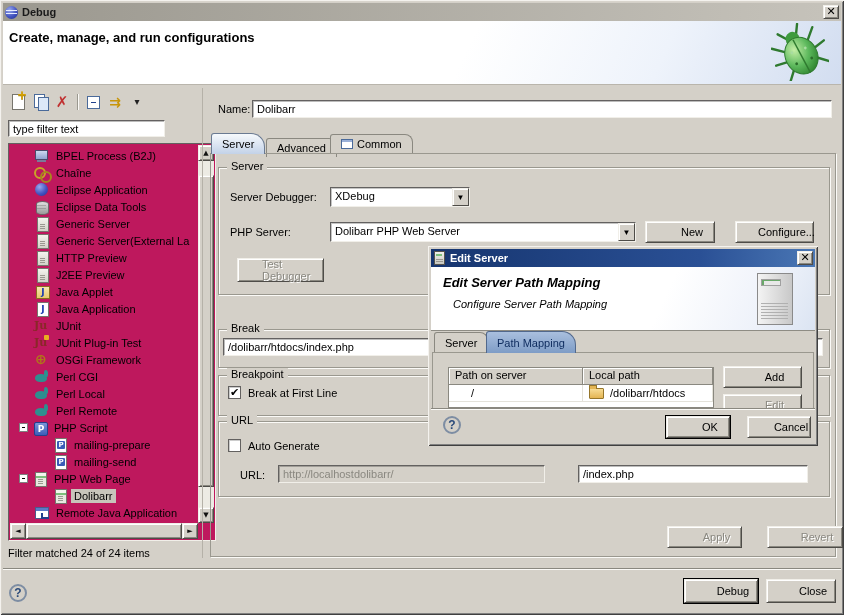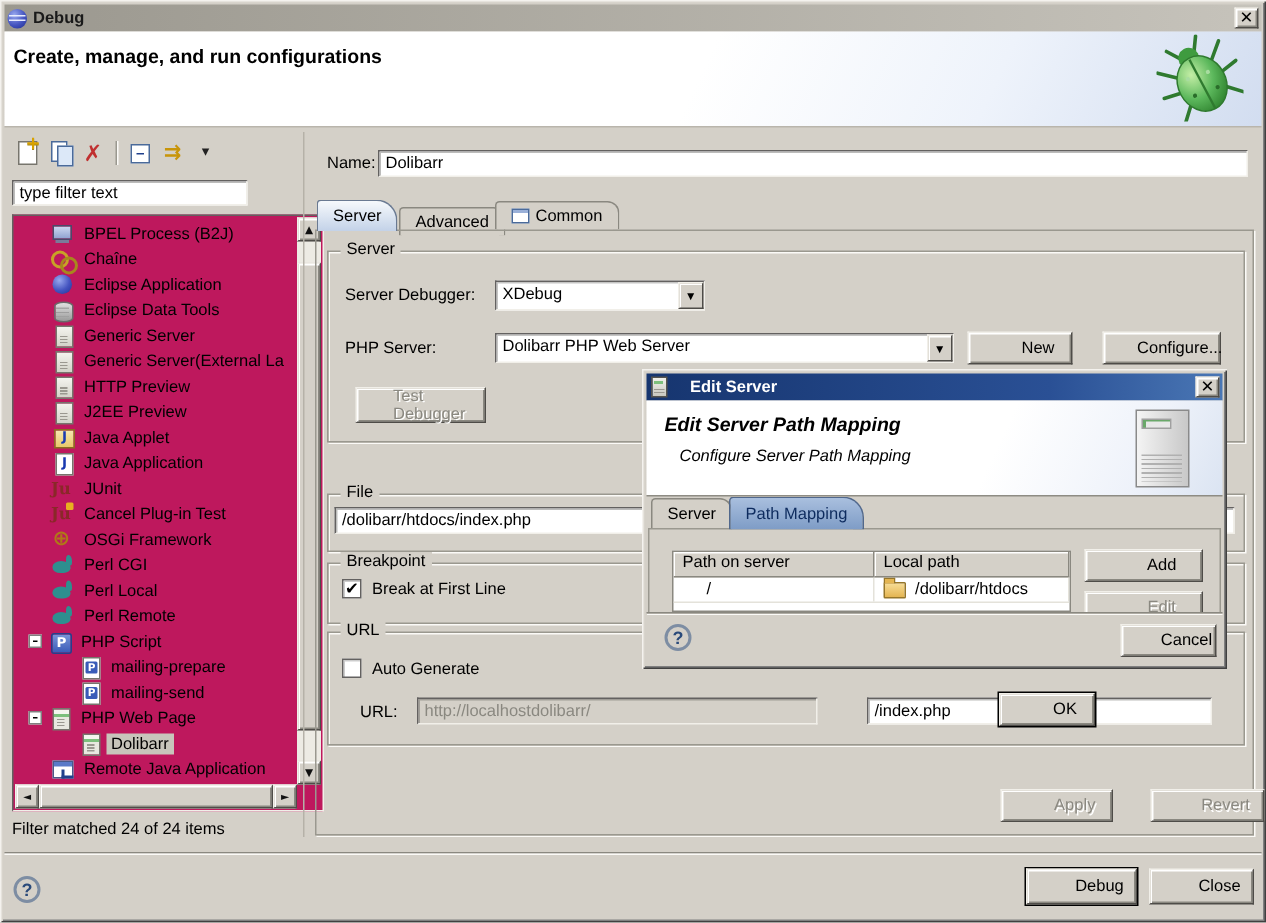--- a/index.html
+++ b/index.html
@@ -178,21 +178,21 @@
   #contentbox { left:210px; top:153px; width:626px; height:404px; border:1px solid #9a988f;
         box-shadow: 1px 1px 0 #fbfaf7; }
 
   
   #dialog { left:428px; top:246px; width:390px; height:200px; background:#d4d0c8; z-index:20;
         box-shadow: inset 1px 1px 0 #f4f2ee, inset -1px -1px 0 #404040,
                     inset 2px 2px 0 #d8d4cc, inset -2px -2px 0 #808080; }
   #dlg-titlebar { position:absolute; left:3px; top:3px; right:3px; height:18px;
         background:linear-gradient(to right,#16356f,#2a5095 70%,#4a77b5);
         display:flex; align-items:center; padding:0 3px; }
-  #dlg-titlebar .ttl { color:#fff; font-weight:bold; margin-left:15px; }
+  #dlg-titlebar .ttl { color:#fff; font-weight:bold; margin-left:5px; }
   .mini-server { width:11px; height:14px; background:linear-gradient(#f0f0ea,#c8c8c0); border:1px solid #55534d;
         position:relative; flex:none; }
   .mini-server::before { content:""; position:absolute; left:1px; top:2px; width:6px; height:2px; background:#7cbf7c; }
   .mini-server::after { content:""; position:absolute; left:1px; bottom:1px; width:7px; height:4px;
         background:repeating-linear-gradient(#9a9890 0 1px,transparent 1px 2px); }
   #dlg-header { position:absolute; left:3px; top:21px; right:3px; height:64px;
         background:linear-gradient(115deg,#ffffff 60%,#eef2fa 85%,#dbe4f2 100%);
         border-bottom:1px solid #8e8c84;font-style:italic; }
   #dlg-header .h1 { position:absolute; left:12px; top:8px; font-size:13px; font-weight:bold; }
   #dlg-header .h2 { position:absolute; left:22px; top:31px; font-size:11px; }
@@ -329,21 +329,21 @@
           <span class="tlabel">Java Application</span>
         </div>
         <div class="trow">
           <span class="tpad" style="width: 23px;"></span>
           <span class="ic ic-junit"></span>
           <span class="tlabel">JUnit</span>
         </div>
         <div class="trow">
           <span class="tpad" style="width: 23px;"></span>
           <span class="ic ic-junit-plugin"></span>
-          <span class="tlabel">Cancel Plug-in Test</span>
+          <span class="tlabel">JUnit Plug-in Test</span>
         </div>
         <div class="trow">
           <span class="tpad" style="width: 23px;"></span>
           <span class="ic ic-osgi"></span>
           <span class="tlabel">OSGi Framework</span>
         </div>
         <div class="trow">
           <span class="tpad" style="width: 23px;"></span>
           <span class="ic ic-perl"></span>
           <span class="tlabel">Perl CGI</span>
@@ -440,21 +440,21 @@
     <span>New</span>
   </div>
   <div class="btn" style="left:723px; top:221px; width:79px; height:22px;margin-left:12px;">
     <span>Configure...</span>
   </div>
   <div class="btn disabled" style="left:237px; top:258px; width:87px; height:24px;">
     <span>Test Debugger</span>
   </div>
 
   <div class="groupbox" style="left:218px; top:329px; width:612px; height:39px;">
-    <span class="legend">File</span>
+    <span class="legend">Break</span>
   </div>
   <input class="input" style="left: 223px; top: 338px; width: 600px; height: 18px;" value="/dolibarr/htdocs/index.php">
 
   <div class="groupbox" style="left:218px; top:375px; width:612px; height:41px;">
     <span class="legend">Breakpoint</span>
   </div>
   <span class="cb checked" style="left:228px; top:386px;"></span>
   <span class="lbl" style="left:248px; top:387px;">Break at First Line</span>
 
   <div class="groupbox" style="left:218px; top:421px; width:612px; height:76px;">
@@ -509,21 +509,21 @@
 
     <div class="btn" style="left:295px; top:120px; width:79px; height:22px;">
       <span>Add</span>
     </div>
     <div class="btn disabled" style="left:295px; top:148px; width:79px; height:22px;">
       <span>Edit</span>
     </div>
 
     <div id="dlg-bottombar">
       <span class="help" style="left:12px; top:7px;">?</span>
-      <div class="btn default" style="left:235px; top:7px; width:64px; height:22px;margin-top:46px;">
+      <div class="btn default" style="left:235px; top:7px; width:64px; height:22px;">
         <span>OK</span>
       </div>
       <div class="btn" style="left:316px; top:7px; width:64px; height:22px;">
         <span>Cancel</span>
       </div>
     </div>
   </div>
 
   <div id="footer-sep" class="abs"></div>
   <span class="help" style="left:9px; top:584px;">?</span>

